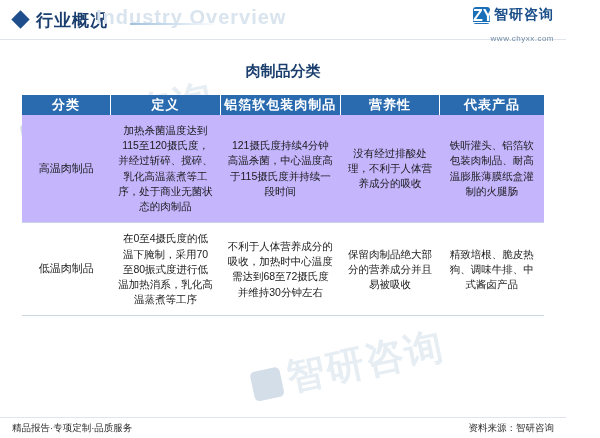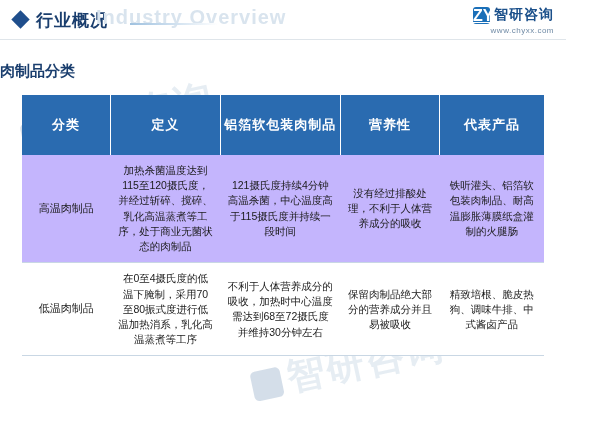--- a/index.html
+++ b/index.html
@@ -71,21 +71,21 @@
   }
   .brand-name {
     font-size: 14px;
     font-weight: bold;
     color: #1a4f8a;
     letter-spacing: 1px;
   }
   .brand-url {
     font-size: 8px;
     color: #6f8aa5;
-    margin-top: 2px;
+    margin-top: 10px;
     letter-spacing: 0.5px;
   }
 
   
   .body {
     position: relative;
     height: 377px;
     overflow: hidden;
   }
   .wm {
@@ -103,20 +103,21 @@
     display: inline-block;
     width: 30px; height: 30px;
     background: rgba(170,190,212,0.5);
     border-radius: 5px;
     margin-right: 6px;
     vertical-align: -4px;
   }
 
   .table-title {
     position: relative;
+    text-align: center;
     font-size: 15px;
     font-weight: bold;
     color: #1a3e6e;
     padding-top: 22px;
   }
 
   
   .tbl-wrap {
     position: relative;
     margin: 14px 22px 0 22px;
@@ -124,21 +125,21 @@
   table {
     width: 100%;
     border-collapse: collapse;
     table-layout: fixed;
   }
   thead th {
     background: #2a6bb0;
     color: #ffffff;
     font-size: 13px;
     font-weight: bold;
-    padding: 21px 2px;
+    padding: 1px 2px;
     text-align: center;
     border-right: 1px solid #ffffff;
     letter-spacing: 1px;
   }
   thead th:last-child { border-right: none; }
   tbody td {
     font-size: 10.5px;
     color: #1a1a1a;
     line-height: 1.45;
     padding: 8px 7px;
@@ -239,14 +240,18 @@
             <td>在0至4摄氏度的低温下腌制，采用70至80振式度进行低温加热消系，乳化高温蒸煮等工序</td>
             <td>不利于人体营养成分的吸收，加热时中心温度需达到68至72摄氏度并维持30分钟左右</td>
             <td>保留肉制品绝大部分的营养成分并且易被吸收</td>
             <td>精致培根、脆皮热狗、调味牛排、中式酱卤产品</td>
           </tr>
         </tbody>
       </table>
     </div>
   </div>
 
+  <div class="footer">
+    <div class="footer-left">精品报告·专项定制·品质服务</div>
+    <div class="footer-right">资料来源：智研咨询</div>
+  </div>
 
 </div>
 
 </body></html>

